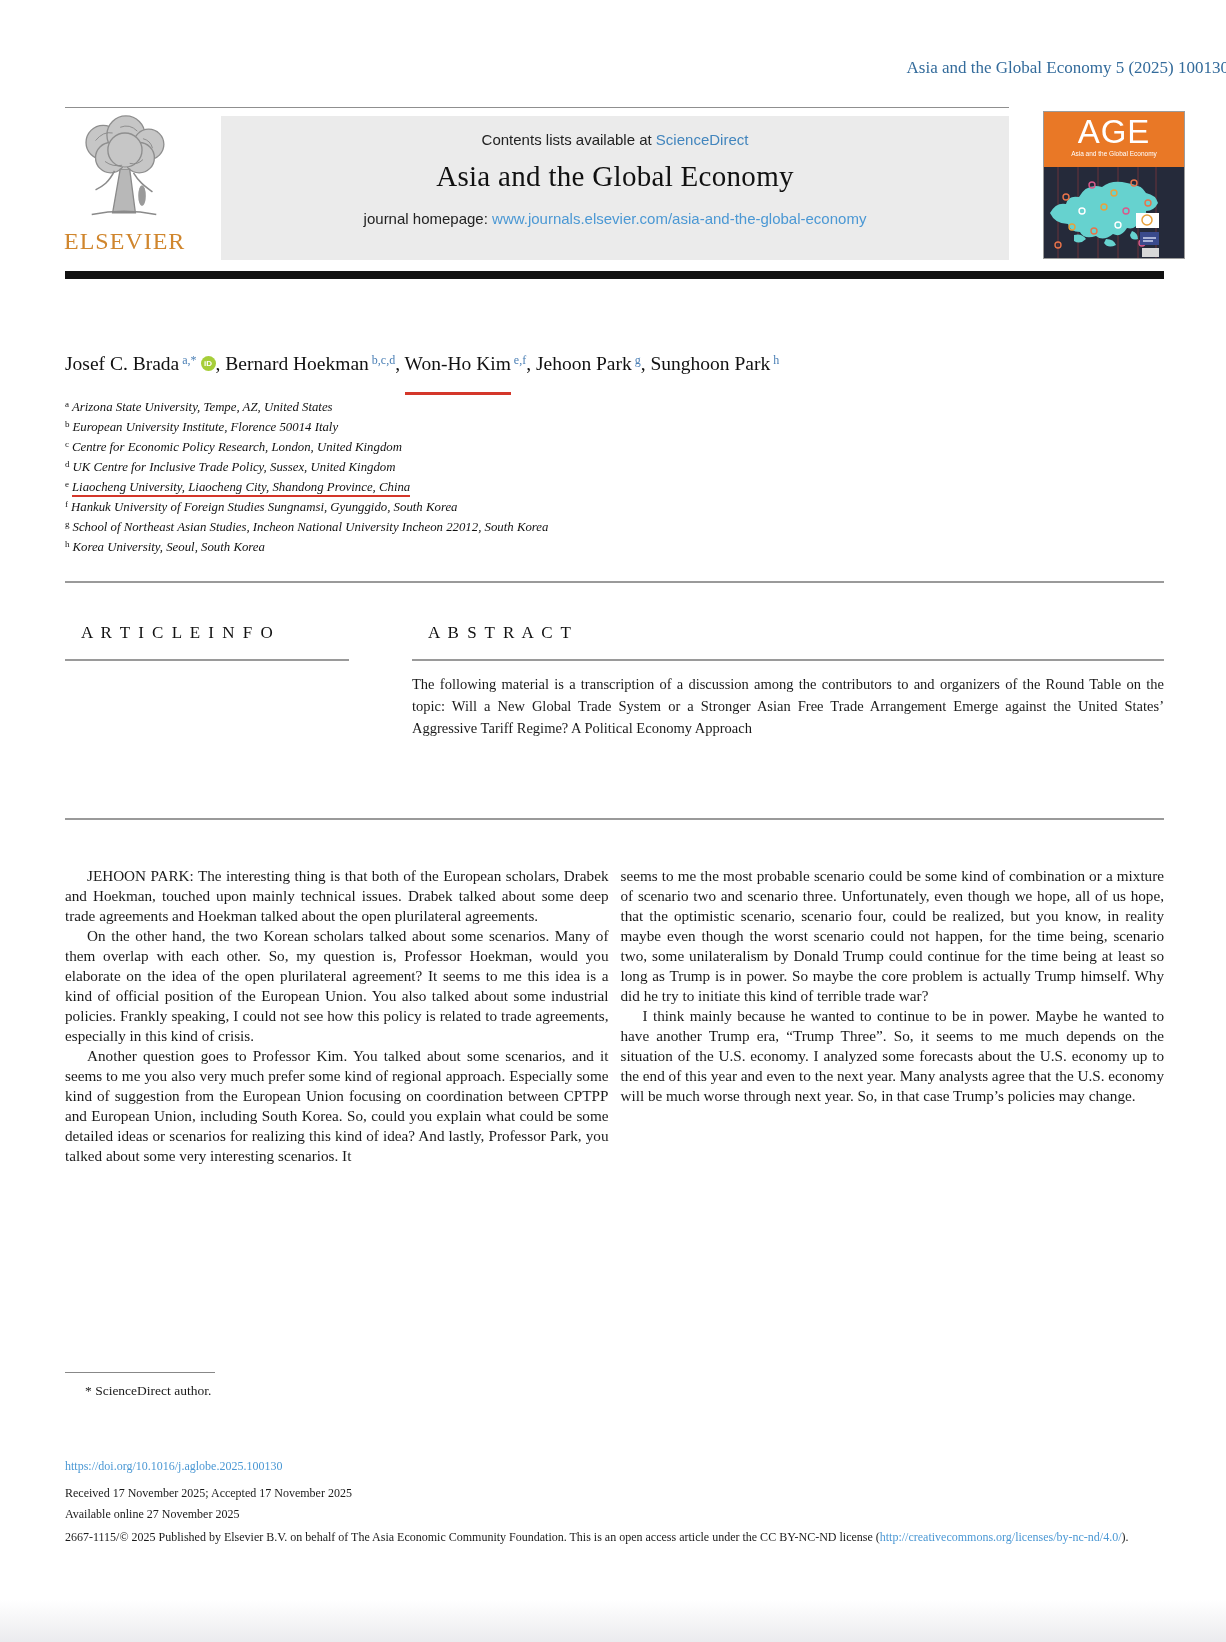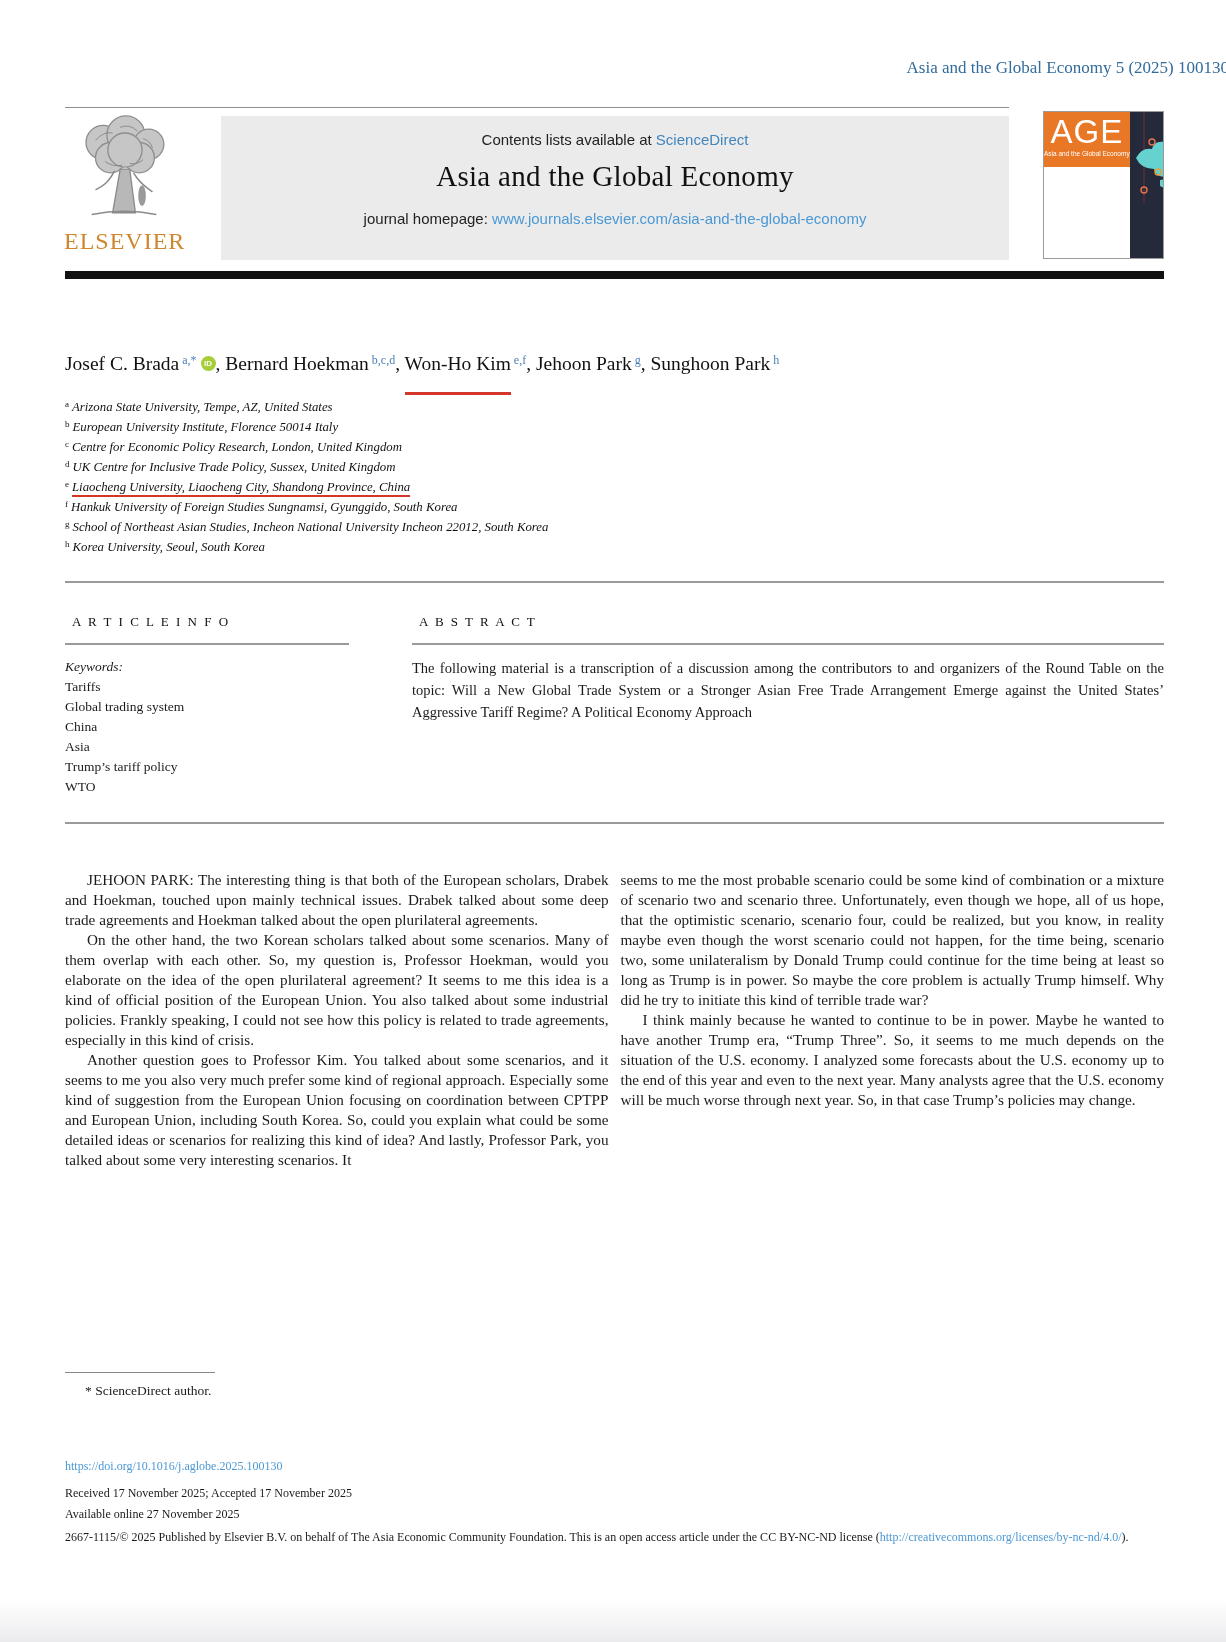--- a/index.html
+++ b/index.html
@@ -19,22 +19,22 @@
   .citation{position:absolute;top:58px;left:3px;width:100%;text-align:right;
     font-size:17px;color:var(--navy);}
   .top-rule{position:absolute;top:107px;left:65px;width:944px;height:1px;background:#8f8f8f;}
   .els-logo{position:absolute;top:114px;left:64px;width:145px;height:146px;text-align:left;}
   .els-wordmark{font-size:24px;color:var(--els-orange);letter-spacing:1px;margin-top:-2px;}
   .banner{position:absolute;top:116px;left:221px;width:788px;height:144px;
     background:var(--banner-gray);text-align:center;}
   .contents-line{margin-top:15px;font-size:15px;color:#222;}
   .journal-title{margin-top:12px;font-size:29px;color:#111;letter-spacing:0.3px;}
   .homepage-line{margin-top:17px;font-size:15px;color:#222;}
-  .cover{position:absolute;top:111px;left:1043px;width:121px;height:148px;
-    border:1px solid #9b9b9b;display:flex;flex-direction:row;box-sizing:border-box;}
+  .cover{position:absolute;top:111px;left:1043px;width:142px;height:148px;
+    border:1px solid #9b9b9b;display:flex;flex-direction:column;box-sizing:border-box;}
   .cover-top{background:var(--cover-orange);color:#fff;text-align:center;height:55px;}
   .cover-age{font-family:"Liberation Sans","DejaVu Sans",sans-serif;font-size:33px;line-height:1.05;
     font-weight:400;letter-spacing:1px;margin-top:3px;}
   .cover-sub{font-family:"Liberation Sans","DejaVu Sans",sans-serif;font-size:6.5px;margin-top:0;}
   .cover-map{flex:1;position:relative;background:var(--cover-navy);overflow:hidden;}
   .black-bar{position:absolute;top:271px;left:65px;width:1099px;height:8px;background:#111;}
 
   
   .content{position:absolute;top:326px;left:65px;width:1099px;}
   .title{font-size:27px;line-height:37px;font-weight:500;max-width:960px;margin:0;color:#111;}
@@ -45,21 +45,21 @@
   .orcid{display:inline-block;width:15px;height:15px;border-radius:50%;background:var(--orcid);
     color:#fff;font-family:"Liberation Sans","DejaVu Sans",sans-serif;font-size:8px;font-weight:bold;
     text-align:center;line-height:15px;vertical-align:4px;margin-left:4px;}
   .affiliations{margin-top:21px;font-size:12.8px;font-style:italic;line-height:17px;color:#111;}
   .affiliations sup{font-size:9px;font-style:normal;margin-right:3px;vertical-align:4px;}
   .rule-full{height:2px;background:#9a9a9a;border:0;margin:25px 0 0 0;}
 
   
   .info-grid{margin-top:24px;display:grid;grid-template-columns:284px 1fr;column-gap:63px;
     min-height:186px;}
-  .section-heading{font-size:13px;letter-spacing:2px;color:#111;margin:7px;font-weight:400;}
+  .section-heading{font-size:17px;letter-spacing:2px;color:#111;margin:16px;font-weight:400;}
   .heading-rule{height:2px;background:#9a9a9a;border:0;margin:13px 0 12px 0;}
   .keywords{font-size:13.5px;line-height:20px;}
   .keywords-label{font-style:italic;}
   .abstract-text{font-size:14.5px;line-height:22px;text-align:justify;margin:0;}
 
   
   .body-grid{margin-top:46px;display:grid;grid-template-columns:1fr 1fr;column-gap:12px;
     font-size:15.2px;line-height:20px;text-align:justify;hyphens:auto;}
   .body-grid p{margin:0;text-indent:22px;}
   .body-grid p.no-indent{text-indent:0;}
@@ -180,31 +180,20 @@
         <div><sup>g</sup><span>School of Northeast Asian Studies, Incheon National University Incheon 22012, South Korea</span></div>
         <div><sup>h</sup><span>Korea University, Seoul, South Korea</span></div>
       </div>
 
     <hr class="rule-full">
 
     <div class="info-grid">
       <div>
         <h2 class="section-heading">A R T I C L E  I N F O</h2>
         <hr class="heading-rule">
-        <div class="keywords">
-          <div class="keywords-label">Keywords:</div>
-          <div id="keywords-list">
-              <div>Tariffs</div>
-              <div>Global trading system</div>
-              <div>China</div>
-              <div>Asia</div>
-              <div>Trump’s tariff policy</div>
-              <div>WTO</div>
-            </div>
-        </div>
       </div>
       <div>
         <h2 class="section-heading">A B S T R A C T</h2>
         <hr class="heading-rule">
         <p class="abstract-text">The following material is a transcription of a discussion among the contributors to and organizers of the Round Table on the topic: Will a New Global Trade System or a Stronger Asian Free Trade Arrangement Emerge against the United States’ Aggressive Tariff Regime? A Political Economy Approach</p>
       </div>
     </div>
 
     <hr class="rule-full">
 

